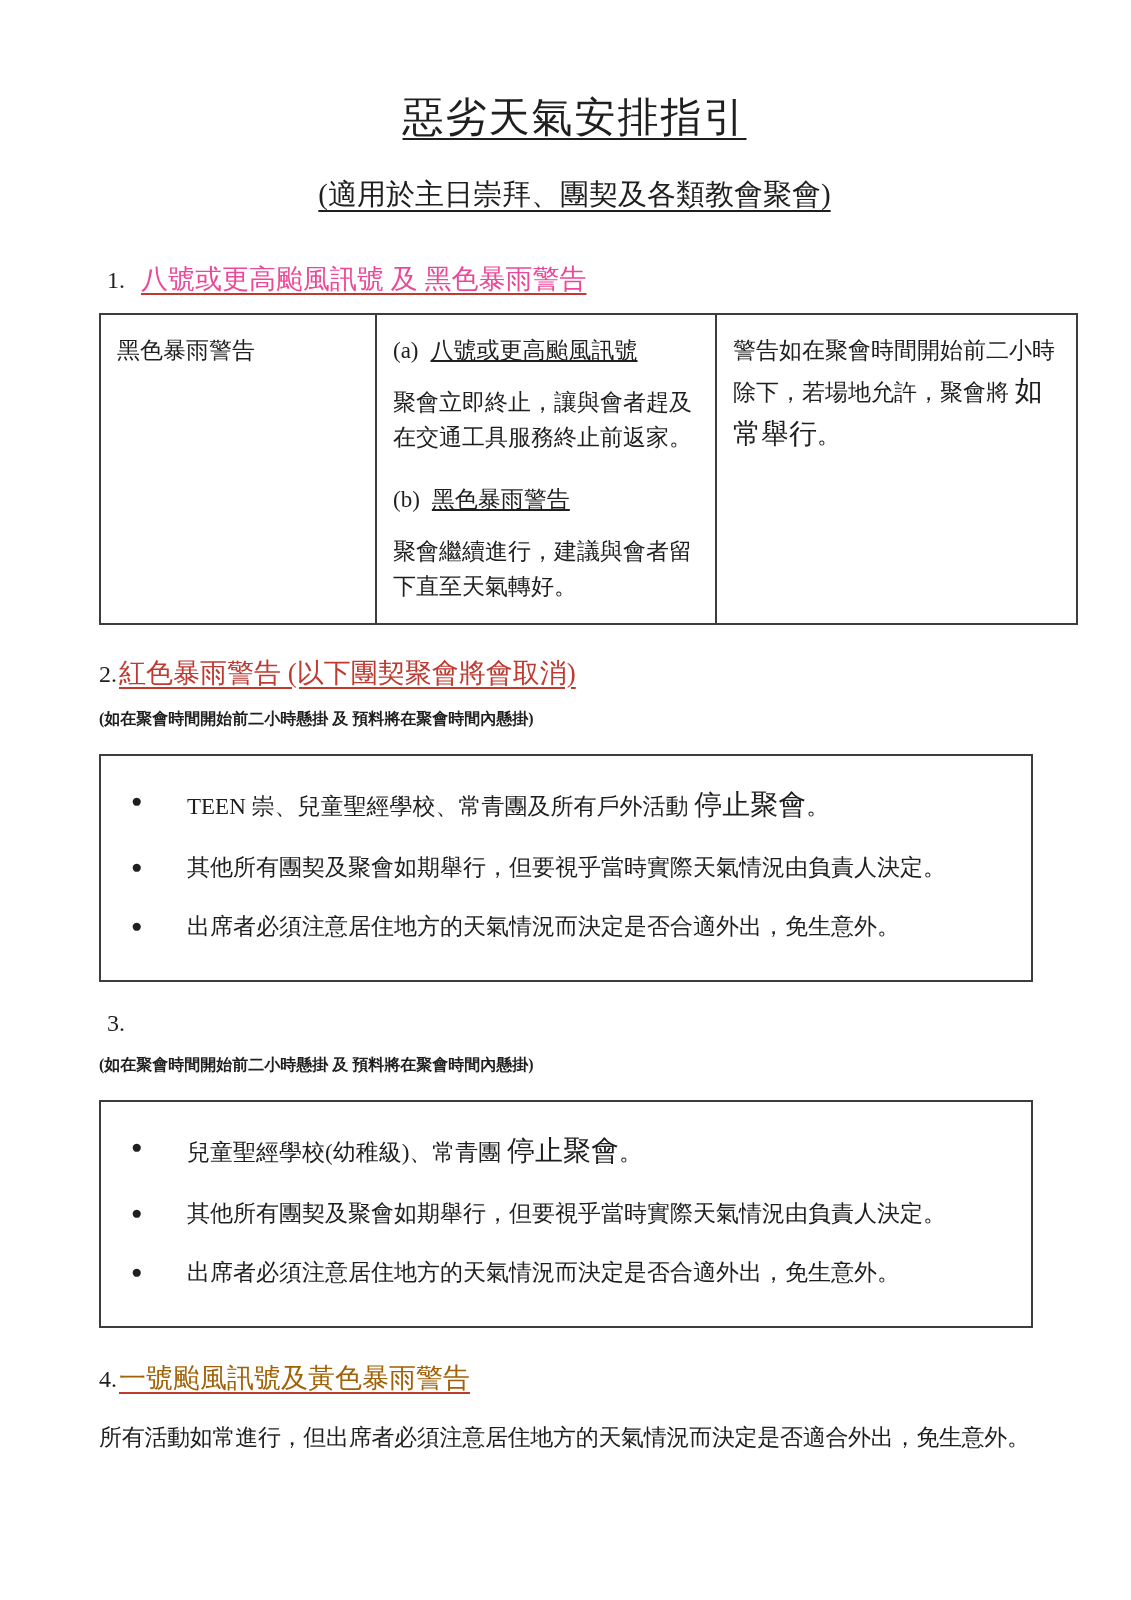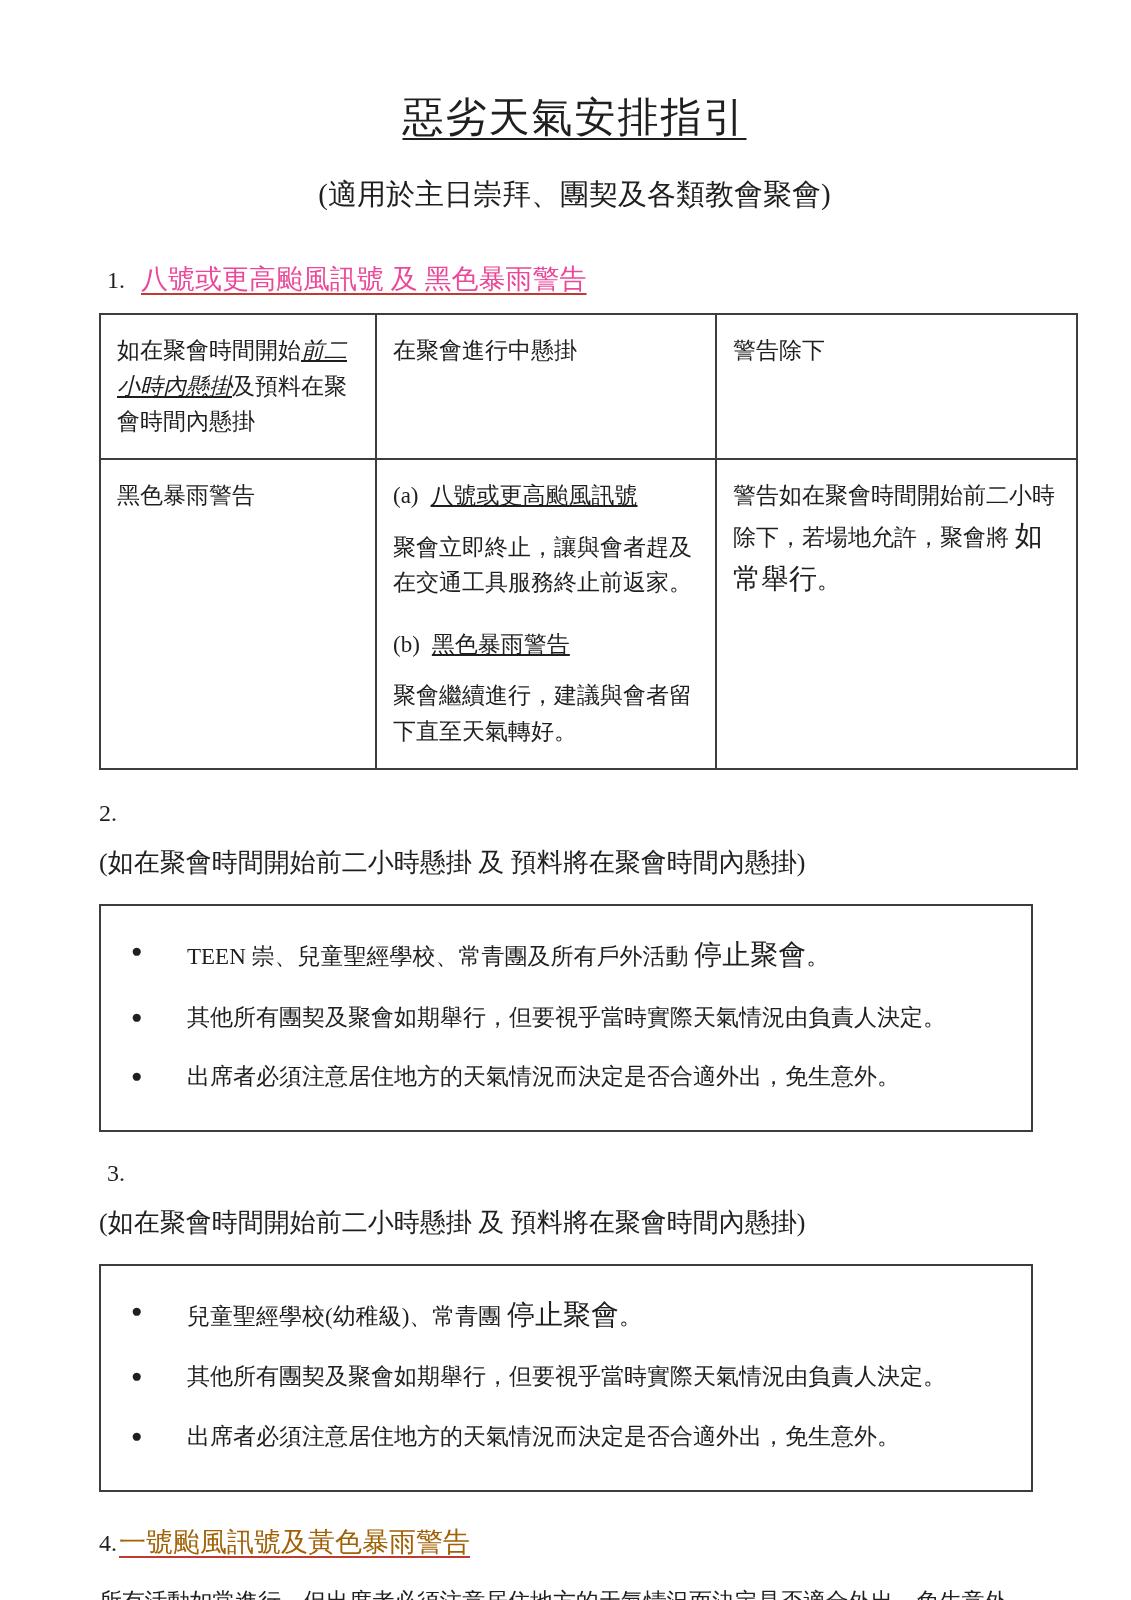--- a/index.html
+++ b/index.html
@@ -10,21 +10,21 @@
   }
   .content{width:951px;margin:0 auto 0 99px;}
   .doc-title{
     margin-top:90px;text-align:center;font-size:41px;font-weight:400;
     letter-spacing:2px;
   }
   .doc-title span{text-decoration:underline;text-underline-offset:7px;text-decoration-thickness:2px;}
   .doc-subtitle{
     margin-top:30px;text-align:center;font-size:29px;
   }
-  .doc-subtitle span{text-underline-offset:6px;text-decoration-thickness:2px;text-align:right;}
+  .doc-subtitle span{text-decoration:underline;text-underline-offset:6px;text-decoration-thickness:2px;text-align:right;}
   .sec-heading{font-size:24px;display:flex;align-items:baseline;}
   .sec-num{color:#1f1f1f;flex:0 0 auto;}
   .sec-num.sp{margin-right:16px;}
   .sec-num.nosp{margin-right:2px;}
   .red-text{
     color:#be3b32;font-size:27px;
     text-decoration:underline;text-underline-offset:5px;text-decoration-color:#be3b32;
   }
   .sec1{margin-top:46px;margin-left:8px;}
   
@@ -43,21 +43,21 @@
   .ab-label{margin-right:12px;}
   .ab-row{margin-top:0;}
   .ab-row + .cell-p{margin-top:16px;}
   .cell-p{margin-top:16px;margin-bottom:0;}
   .cell-p + .ab-row{margin-top:26px;}
   .bigger{font-size:28px;}
   
   .sec2{margin-top:30px;}
   .sec3{margin-top:28px;margin-left:8px;}
   .sec4{margin-top:32px;}
-  .note{margin-top:18px;font-size:26px;}
+  .note{margin-top:18px;font-size:16px;font-weight:bold;}
   
   .bullet-box{
     margin-top:24px;width:934px;border:2px solid #3d3d3d;box-sizing:border-box;
     padding:30px 18px 10px 16px;
   }
   .b-row{display:flex;margin-bottom:28px;font-size:23px;line-height:1.35;}
   .b-marker{flex:0 0 auto;width:18px;margin-left:14px;margin-right:38px;font-size:19px;line-height:1.6;}
   .final-text{margin-top:26px;font-size:23px;letter-spacing:-0.3px;}
 </style>
 </head>
@@ -76,31 +76,20 @@
 
     <div class="sec-heading sec1">
       <span class="sec-num sp">1.</span>
       <span class="red-text" style="color: #ec4899; text-decoration-color: rgb(190, 59, 50);">八號或更高颱風訊號 及 黑色暴雨警告</span>
     </div>
 
     <table class="wtable">
       <tbody>
         <tr>
           <td class="c1">
-            <span>如在聚會時間開始</span><span class="hdr-em">前二小時內懸掛</span><span>及預料在聚會時間內懸掛</span>
-          </td>
-          <td class="c2">
-            <span>在聚會進行中懸掛</span>
-          </td>
-          <td class="c3">
-            <span>警告除下</span>
-          </td>
-        </tr>
-        <tr>
-          <td class="c1">
             <span>黑色暴雨警告</span>
           </td>
           <td class="c2">
             <div class="ab-row">
               <span class="ab-label">(a)</span><span class="tbl-sub">八號或更高颱風訊號</span>
             </div>
             <p class="cell-p">聚會立即終止，讓與會者趕及在交通工具服務終止前返家。</p>
             <div class="ab-row">
               <span class="ab-label">(b)</span><span class="tbl-sub">黑色暴雨警告</span>
             </div>
@@ -108,20 +97,21 @@
           </td>
           <td class="c3">
             <span>警告如在聚會時間開始前二小時除下，若場地允許，聚會將 </span><span class="bigger">如常舉行</span><span>。</span>
           </td>
         </tr>
       </tbody>
     </table>
 
     <div class="sec-heading sec2">
       <span class="sec-num nosp">2.</span>
+      <span class="red-text" style="color: rgb(190, 59, 50); text-decoration-color: rgb(190, 59, 50);">紅色暴雨警告 (以下團契聚會將會取消)</span>
     </div>
     <div class="note">(如在聚會時間開始前二小時懸掛 及 預料將在聚會時間內懸掛)</div>
 
     <div class="bullet-box">
       <div class="b-row">
         <span class="b-marker">●</span>
         <span><span>TEEN 崇、兒童聖經學校、常青團及所有戶外活動 </span><span class="bigger">停止聚會</span><span>。</span></span>
       </div>
       <div class="b-row">
         <span class="b-marker">●</span>

